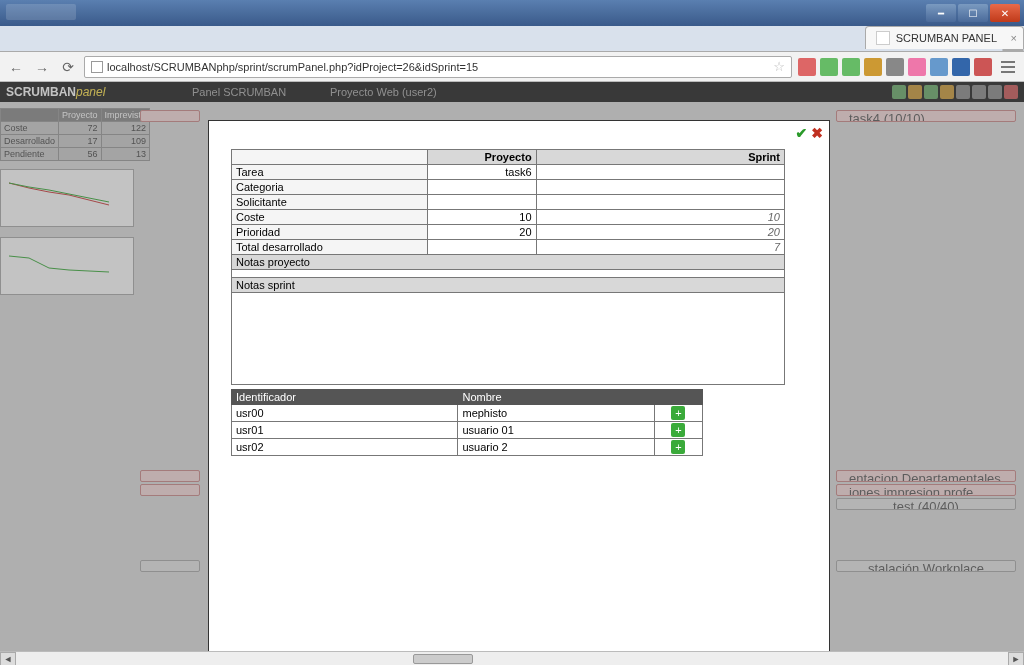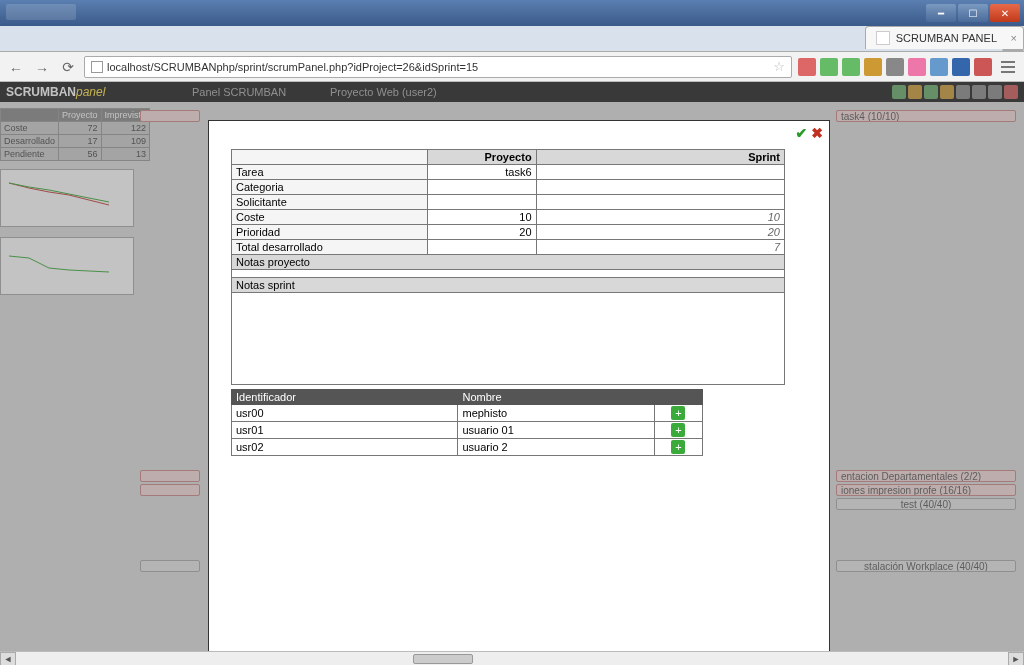--- a/index.html
+++ b/index.html
@@ -41,21 +41,21 @@
 .bg-header-right { position: absolute; right: 6px; display: flex; gap: 2px; }
 .bg-header-right .ic { width: 14px; height: 14px; border-radius: 2px; }
 
 .bg-left { position: absolute; left: 0; top: 20px; width: 134px; }
 .bg-table { border-collapse: collapse; font-size: 9px; width: 100%; }
 .bg-table td { border: 1px solid #999; padding: 1px 3px; background: #ccc; color: #444; }
 .bg-table .hd { background: #888; color: #fff; }
 .bg-chart { margin-top: 8px; height: 58px; border: 1px solid #aaa; background: #fff; position: relative; }
 .bg-chart .line { position: absolute; left: 8px; right: 8px; top: 10px; height: 30px; }
 
-.bg-card { position: absolute; background: #f7dada; border: 1px solid #c88; border-radius: 2px; height: 12px; font-size: 10px; padding: 0 4px; color: #555; overflow: hidden; }
+.bg-card { position: absolute; background: #f7dada; border: 1px solid #c88; border-radius: 2px; height: 12px; font-size: 13px; padding: 0 12px; color: #555; overflow: hidden; }
 .bg-card.light { background: #e8e8e8; border-color: #aaa; }
 
 
 .overlay { position: absolute; inset: 82px 0 14px 0; background: rgba(120,120,120,0.35); }
 .modal { position: absolute; left: 208px; top: 38px; width: 622px; height: 598px; background: #fff; border: 1px solid #333; }
 .modal-inner { padding: 28px 22px 10px 22px; }
 .modal-actions { position: absolute; right: 6px; top: 4px; display: flex; gap: 4px; }
 .act-ok { color: #2a9a2a; font-size: 14px; font-weight: bold; }
 .act-cancel { color: #c03020; font-size: 14px; font-weight: bold; }
 

